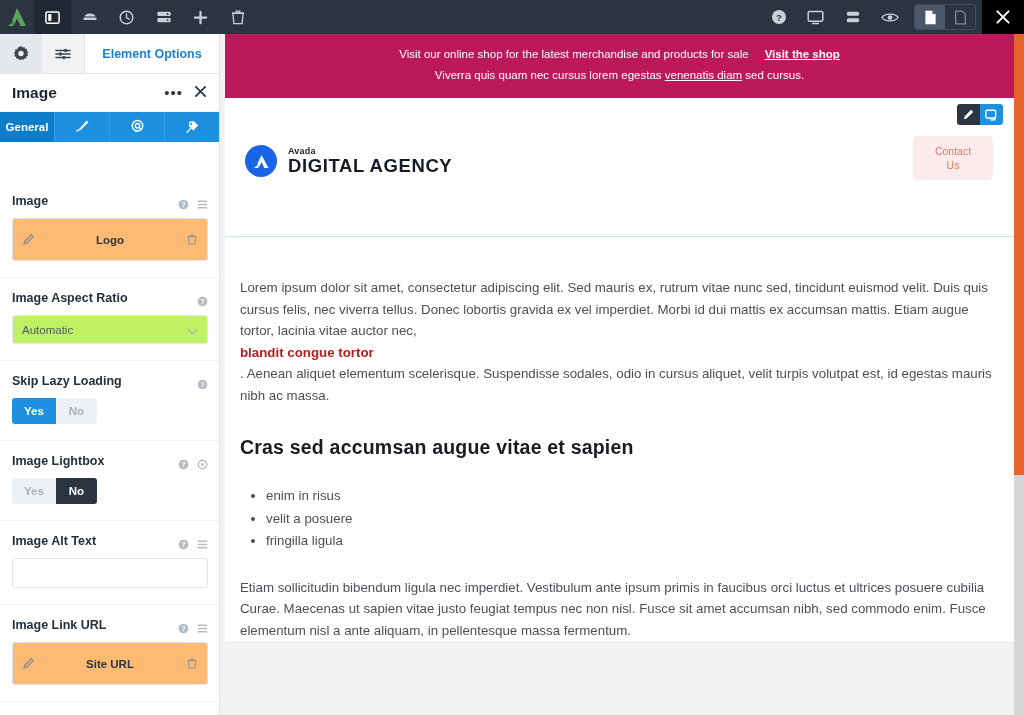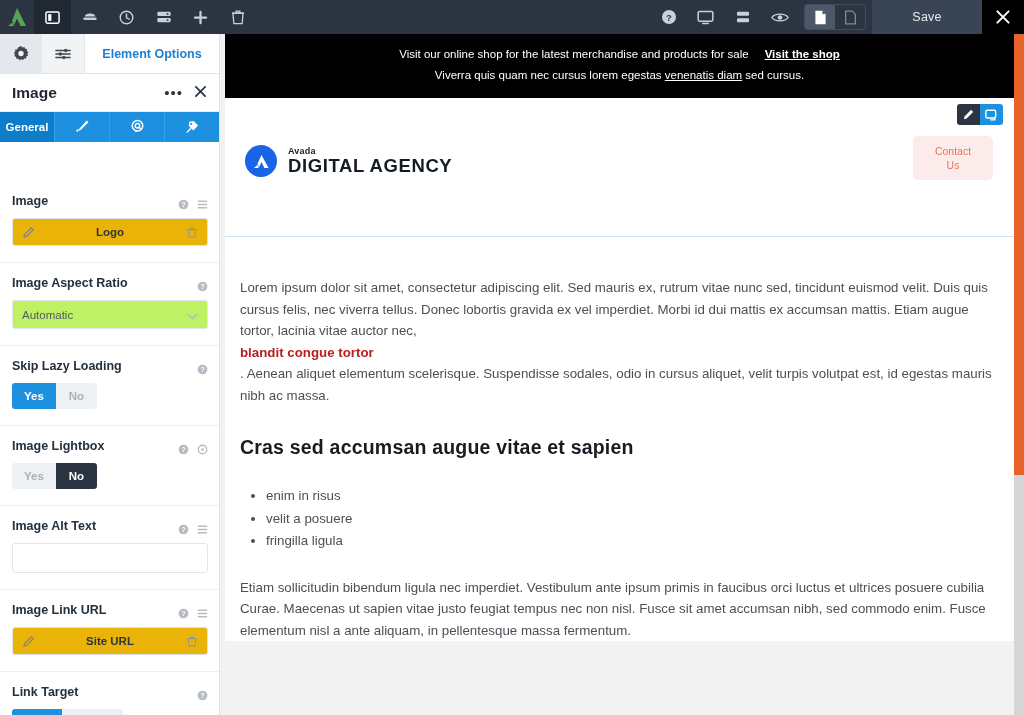--- a/index.html
+++ b/index.html
@@ -96,22 +96,22 @@
 
   .sb-body { position: absolute; top: 147px; bottom: 0; left: 0; width: 220px; overflow: hidden; }
 
   .opt { padding: 13px 12px 16px 12px; border-bottom: 1px solid #eef1f4; }
   .opt-head { display: flex; align-items: center; margin-bottom: 10px; }
   .opt-label { font-size: 12.5px; font-weight: 700; color: #23303e; flex: 1 1 auto; }
   .opt-icons { display: flex; align-items: center; gap: 8px; color: #b6bcc3; }
   .opt-ic { width: 11px; height: 11px; display: block; }
 
   .media-field {
-    height: 28px; border: 1px solid #dfe3e8; border-radius: 3px;
-    background: #eab308; display: flex; align-items: center;
+    height: 43px; border: 1px solid #dfe3e8; border-radius: 3px;
+    background: #fdba74; display: flex; align-items: center;
   }
   .mf-pencil { width: 30px; display: flex; align-items: center; justify-content: center; color: #7b838c; }
   .mf-text { flex: 1 1 auto; text-align: center; font-size: 11.5px; font-weight: 700; color: #2b3642; }
   .mf-trash { width: 30px; display: flex; align-items: center; justify-content: center; color: #8d959d; }
 
   .sel-field {
     height: 29px; border: 1px solid #e3e7eb; border-radius: 3px;
     background: #bef264; display: flex; align-items: center;
     padding: 0 9px;
   }
@@ -140,21 +140,21 @@
   }
   .pv-scrollbar {
     position: absolute; right: 0; top: 0; width: 10px; height: 681px;
     background: #d6d6d6;
   }
   .pv-thumb { position: absolute; right: 0; top: 0; width: 10px; height: 441px; background: #e8622c; }
 
   .pv-page { position: absolute; top: 0; left: 5px; width: 789px; }
 
   .notice {
-    background: #000000; color: #ffffff;
+    background: #be185d; color: #ffffff;
     padding: 10px 30px 12px 30px; text-align: center;
     font-size: 11.5px; line-height: 21px;
   }
   .notice a { color: #ffffff; font-weight: 700; text-decoration: underline; }
   .notice .l2 { display: block; }
   .notice .l2 a { font-weight: 400; }
 
   .hdr-wrap {
     background: #ffffff; position: relative;
     border-bottom: 1px solid #cfe3ef;
@@ -286,21 +286,20 @@
             <path d="M9 0.8 V4.3 H12.5" fill="#4c5867"></path>
           </svg>
       </div>
       <div class="tb-page">
         <svg width="13" height="15" viewBox="0 0 14 16">
             <path d="M1.8 1.1 H8.9 L12.2 4.4 V14.9 H1.8 Z" fill="none" stroke="currentColor" stroke-width="1.4"></path>
           </svg>
       </div>
     </div>
 
-    <div class="tb-save">Save</div>
     <div class="tb-close">
       <svg width="16" height="16" viewBox="0 0 16 16">
           <path d="M2.4 2.4 L13.6 13.6 M13.6 2.4 L2.4 13.6" stroke="currentColor" stroke-width="2" stroke-linecap="round"></path>
         </svg>
     </div>
   </div>
 </div>
 
 <div id="sidebar">
 

